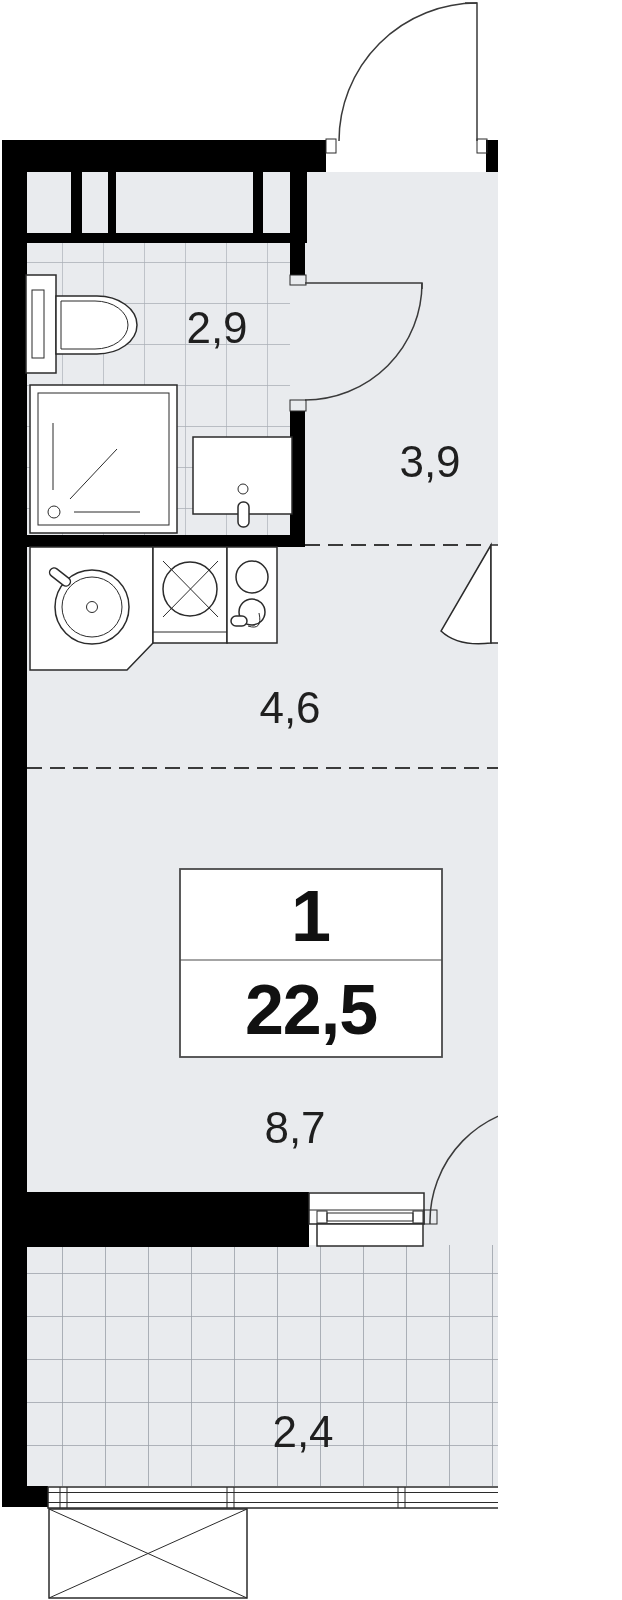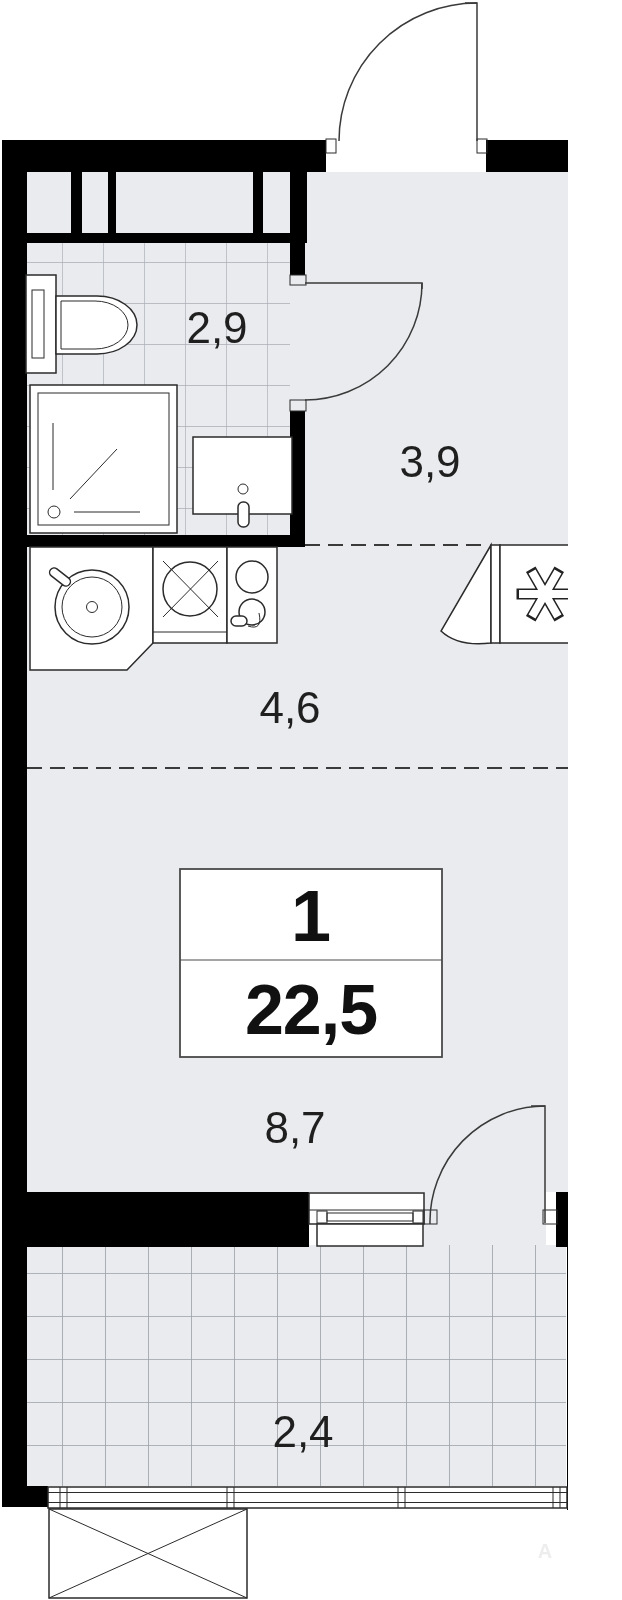--- a/index.html
+++ b/index.html
@@ -1,16 +1,16 @@
 <!DOCTYPE html>
 <html><head>
 <meta charset="utf-8">
 <style>
   html,body{margin:0;padding:0;background:#fff}
-  #stage{position:relative;width:568px;height:1600px;background:#fff;overflow:hidden;
+  #stage{position:relative;width:498px;height:1600px;background:#fff;overflow:hidden;
          font-family:"Liberation Sans",sans-serif}
   svg{position:absolute;left:0;top:0}
   .fx{fill:#ffffff;stroke:#2b2b2b;stroke-width:1.5}
   .fxn{fill:none;stroke:#2b2b2b;stroke-width:1.5}
   .fxt{fill:none;stroke:#2b2b2b;stroke-width:1}
   .dash{fill:none;stroke:#3a3a3a;stroke-width:2;stroke-dasharray:15 8}
   .arc{fill:none;stroke:#3a3a3a;stroke-width:1.5}
   .room-label{font-size:44px;fill:#1f1f1f;text-anchor:middle}
   .box-num{font-size:72px;font-weight:700;fill:#111;text-anchor:middle}
   .box-area{font-size:70px;font-weight:700;fill:#111;text-anchor:middle;letter-spacing:-1px}

